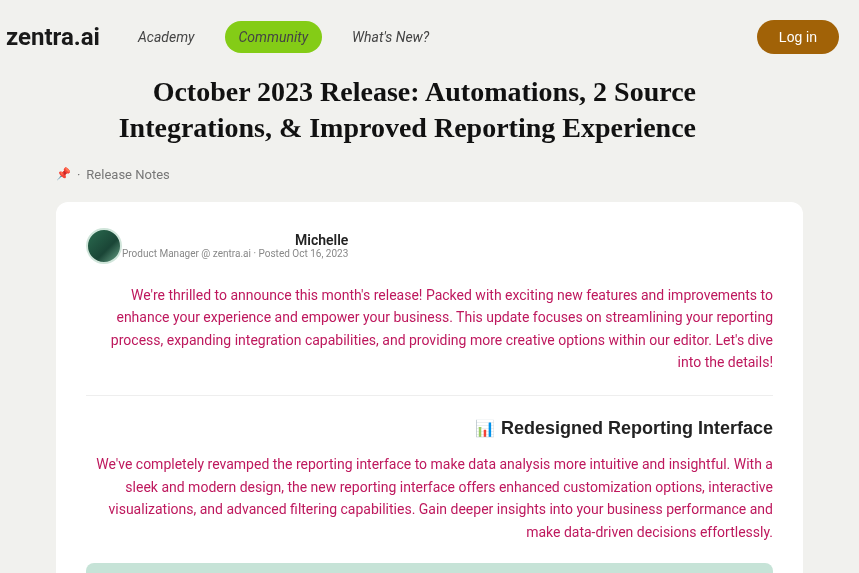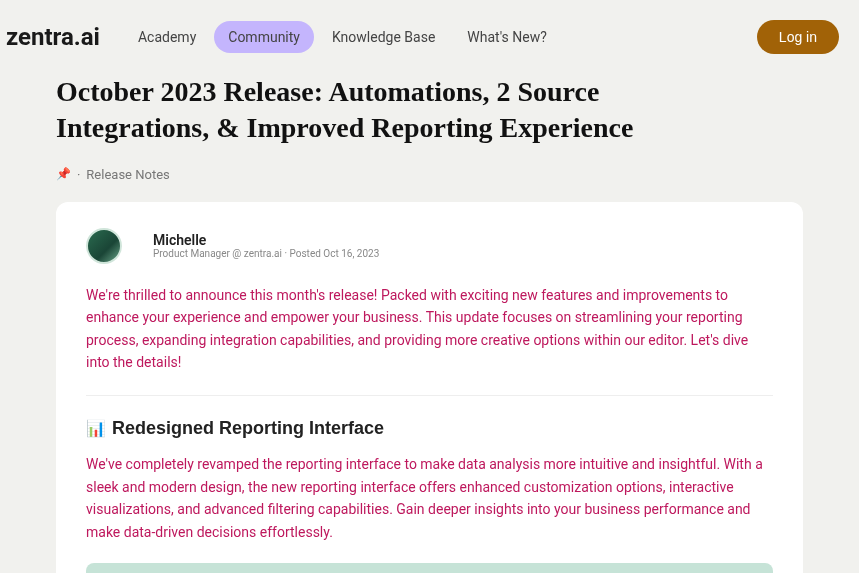--- a/index.html
+++ b/index.html
@@ -1,47 +1,48 @@
 <!DOCTYPE html>
 <html><head>
 <meta charset="utf-8">
 <style>
-* { margin: 0; padding: 0; box-sizing: border-box; }
+* { margin: 0; padding: 0; box-sizing: border-box; text-align: right; }
 body {
   background: #f1f1ee;
   font-family: -apple-system, BlinkMacSystemFont, "Segoe UI", Roboto, sans-serif;
   width: 859px;
   height: 573px;
   overflow: hidden;
 }
 .header {
   display: flex;
   align-items: center;
   padding: 20px 20px 10px 6px;
 }
 .logo {
   font-size: 24px;
   font-weight: 700;
   color: #1a1a1a;
   margin-right: 24px;
 }
 .nav {
   display: flex;
-  gap: 4px;
+  gap: 16px;
   flex: 1;
+  font-style: italic;
 }
 .nav-item {
   padding: 8px 14px;
   font-size: 14px;
   color: #444;
   border-radius: 18px;
   cursor: pointer;
 }
 .nav-item.active {
-  background: #c4b5fd;
+  background: #84cc16;
 }
 .login-btn {
   background: #a16207;
   color: #fff;
   padding: 9px 22px;
   border-radius: 20px;
   font-size: 14px;
   border: none;
   cursor: pointer;
 }
@@ -67,21 +68,21 @@
 }
 .pin { color: #888; font-size: 12px; }
 .card {
   background: #fff;
   border-radius: 12px;
   padding: 26px 30px;
 }
 .author-row {
   display: flex;
   align-items: center;
-  gap: 31px;
+  gap: 0;
   margin-bottom: 20px;
 }
 .avatar {
   width: 36px;
   height: 36px;
   border-radius: 50%;
   background: linear-gradient(135deg, #2a6b4f 0%, #1a4536 60%, #6aa589 100%);
   border: 2px solid #d0e5da;
 }
 .author-name {
@@ -122,21 +123,20 @@
 }
 </style>
 </head>
 <body>
 
 <div class="header">
   <div class="logo">zentra.ai</div>
   <div class="nav">
     <div class="nav-item">Academy</div>
     <div class="nav-item active">Community</div>
-    <div class="nav-item">Knowledge Base</div>
     <div class="nav-item">What's New?</div>
   </div>
   <button class="login-btn">Log in</button>
 </div>
 
 <div class="content">
   <h1 class="title">October 2023 Release: Automations, 2 Source Integrations, &amp; Improved Reporting Experience</h1>
 
   <div class="meta">
     <span class="pin">📌</span>

